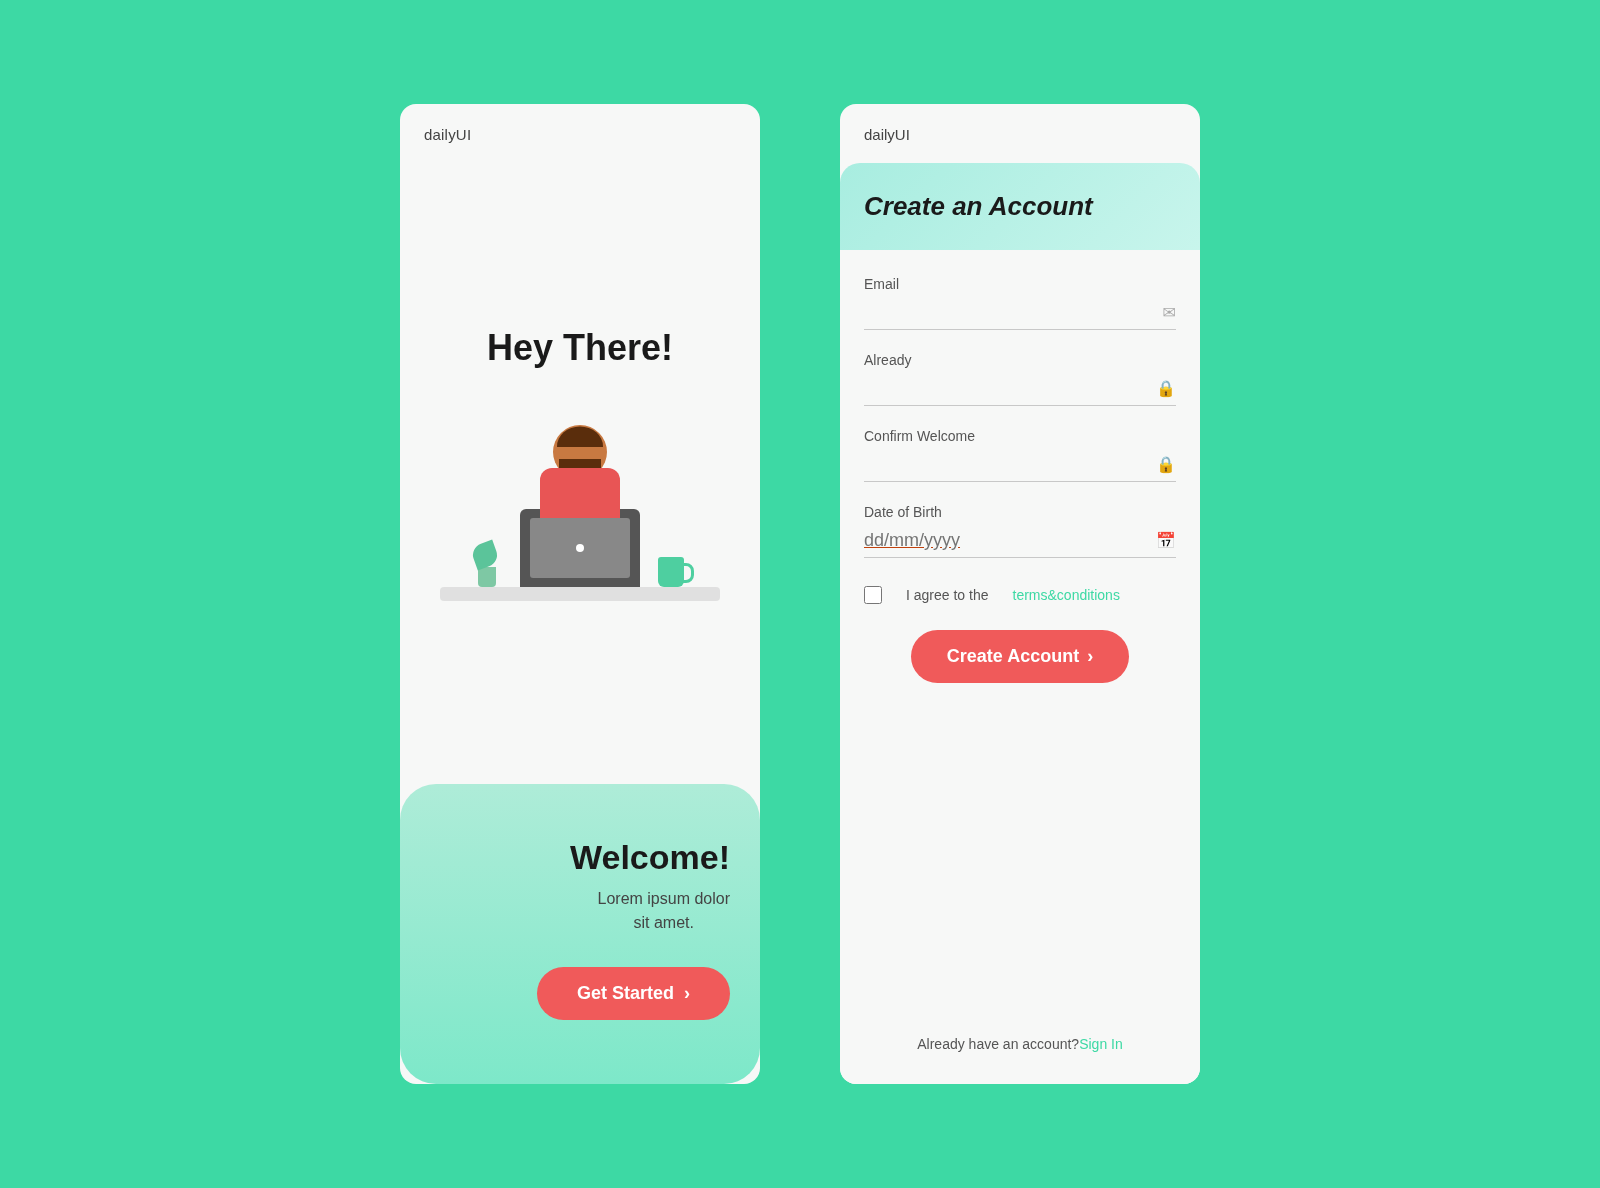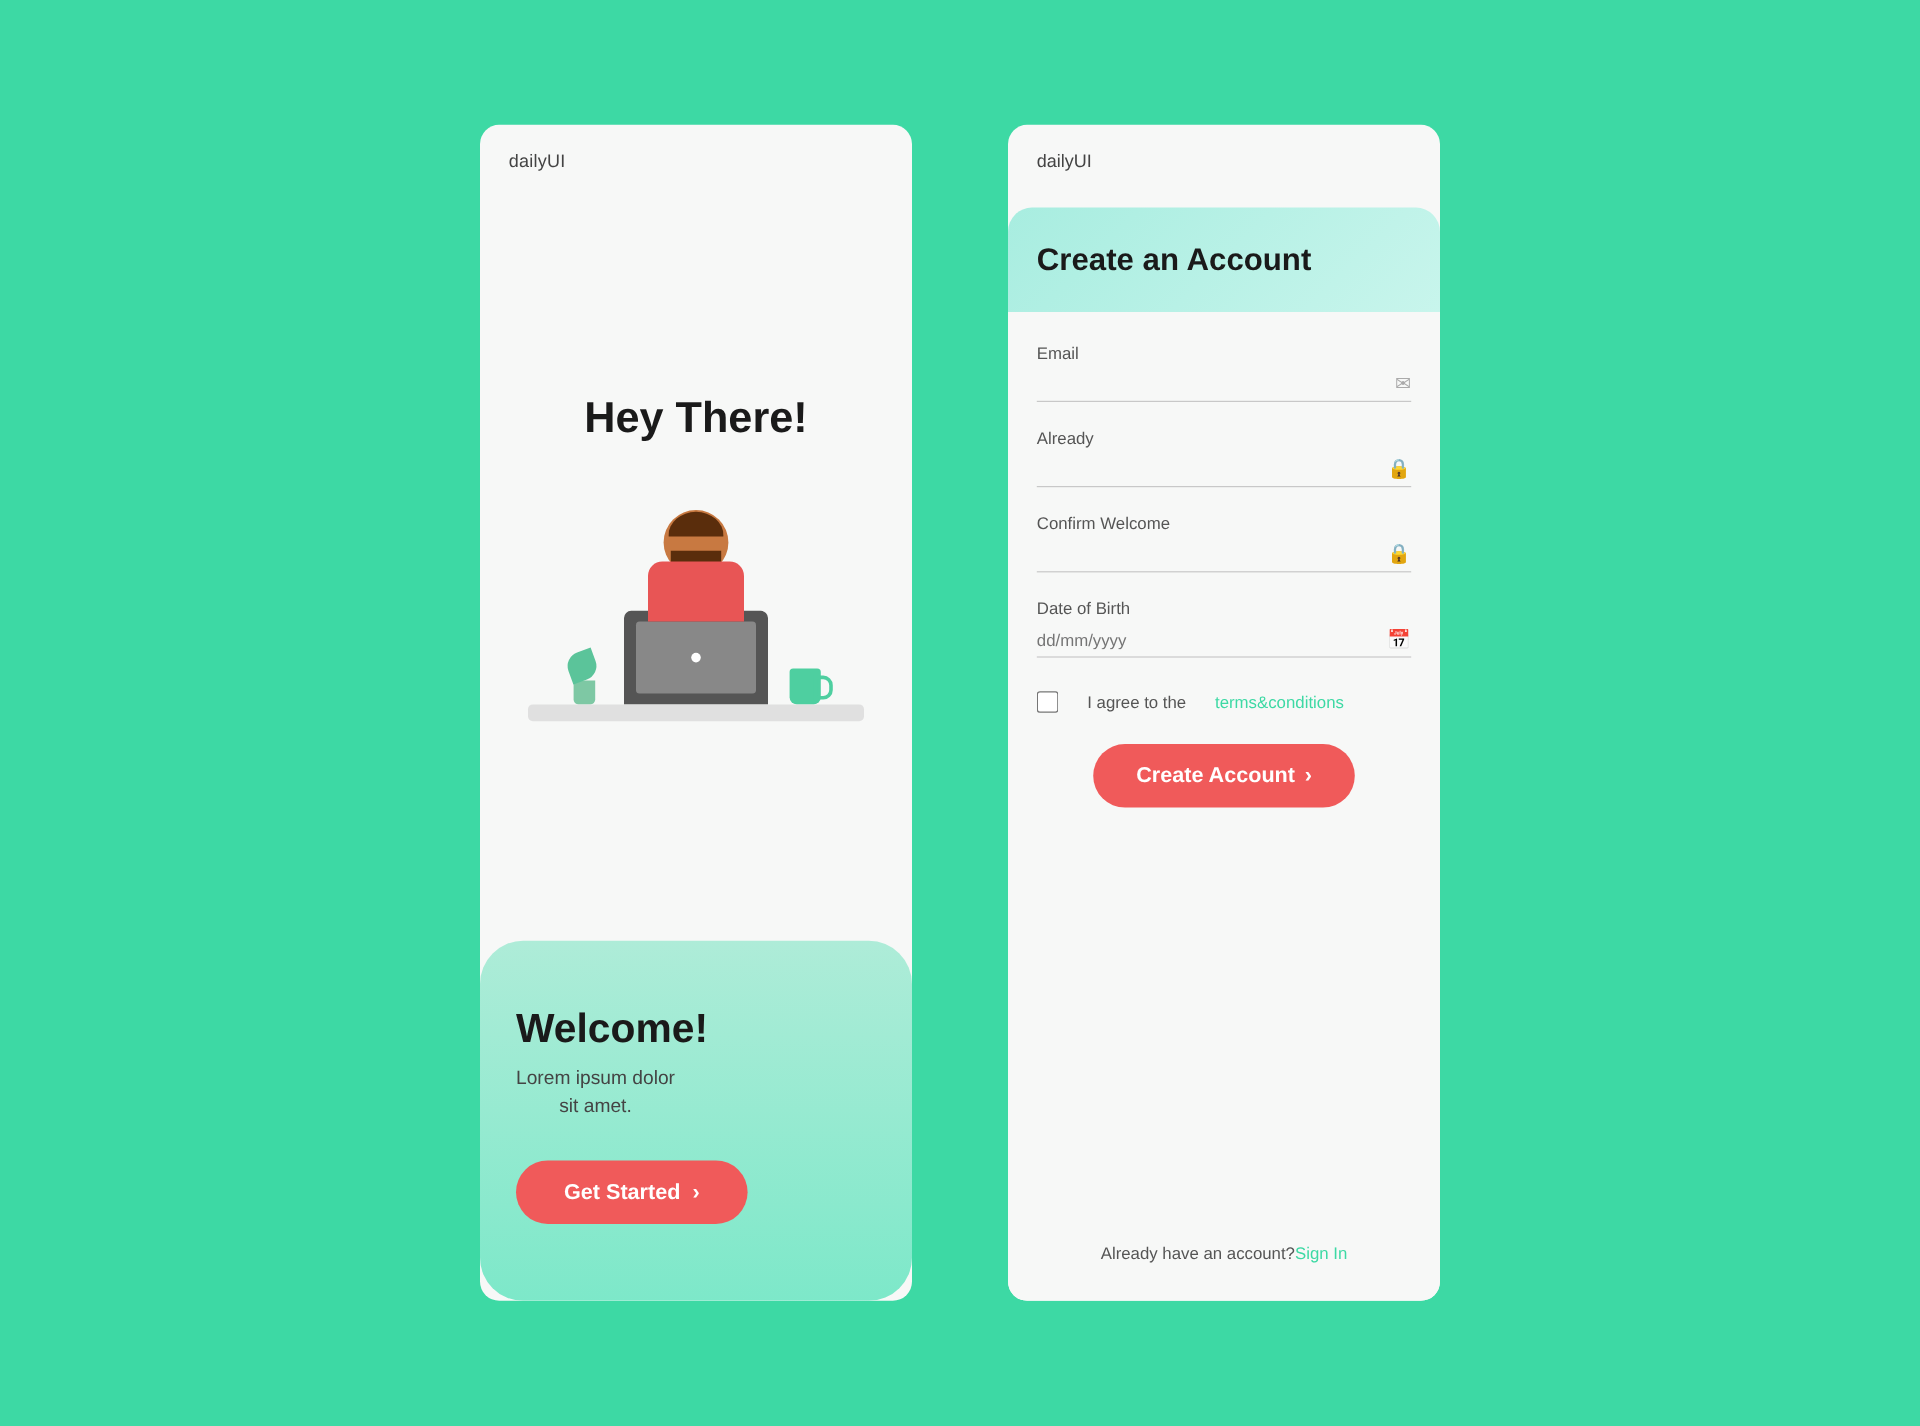--- a/index.html
+++ b/index.html
@@ -206,21 +206,21 @@
     }
 
     
     .card-left-bottom {
       width: 100%;
       min-height: 300px;
       background: linear-gradient(to bottom, #aeecd8, #7de8c9);
       border-radius: 36px 36px 36px 36px;
       display: flex;
       flex-direction: column;
-      align-items: flex-start;
+      align-items: flex-end;
       justify-content: center;
       padding: 30px 30px 40px;
       position: relative;
     }
 
     .welcome-title {
       font-size: 34px;
       font-weight: 800;
       color: #1a1a1a;
       margin-bottom: 10px;
@@ -258,23 +258,24 @@
 
     .card-right-logo {
       padding: 22px 24px 0;
       font-size: 15px;
       color: #444;
       font-weight: 400;
     }
 
     .card-right-header {
       background: linear-gradient(135deg, #a8ede0 0%, #c8f5ec 100%);
-      margin: 30px 0 0;
+      margin: 20px 0 0;
       border-radius: 20px 20px 0 0;
       padding: 28px 24px 28px;
+      font-style: italic;
     }
 
     .create-account-title {
       font-size: 26px;
       font-weight: 800;
       color: #1a1a1a;
     }
 
     .card-right-form {
       flex: 1;
@@ -303,24 +304,25 @@
       position: relative;
       border-bottom: 1.5px solid #c8c8c8;
       display: flex;
       align-items: center;
     }
 
     .form-input {
       width: 100%;
       border: none;
       background: transparent;
-      font-size: 14px;
+      font-size: 18px;
       color: #c2410c;
       padding: 6px 32px 6px 0;
       outline: none;
+      text-decoration: underline;
     }
 
     .form-icon {
       position: absolute;
       right: 0;
       color: #aaa;
       font-size: 16px;
     }
 
     .terms-row {

